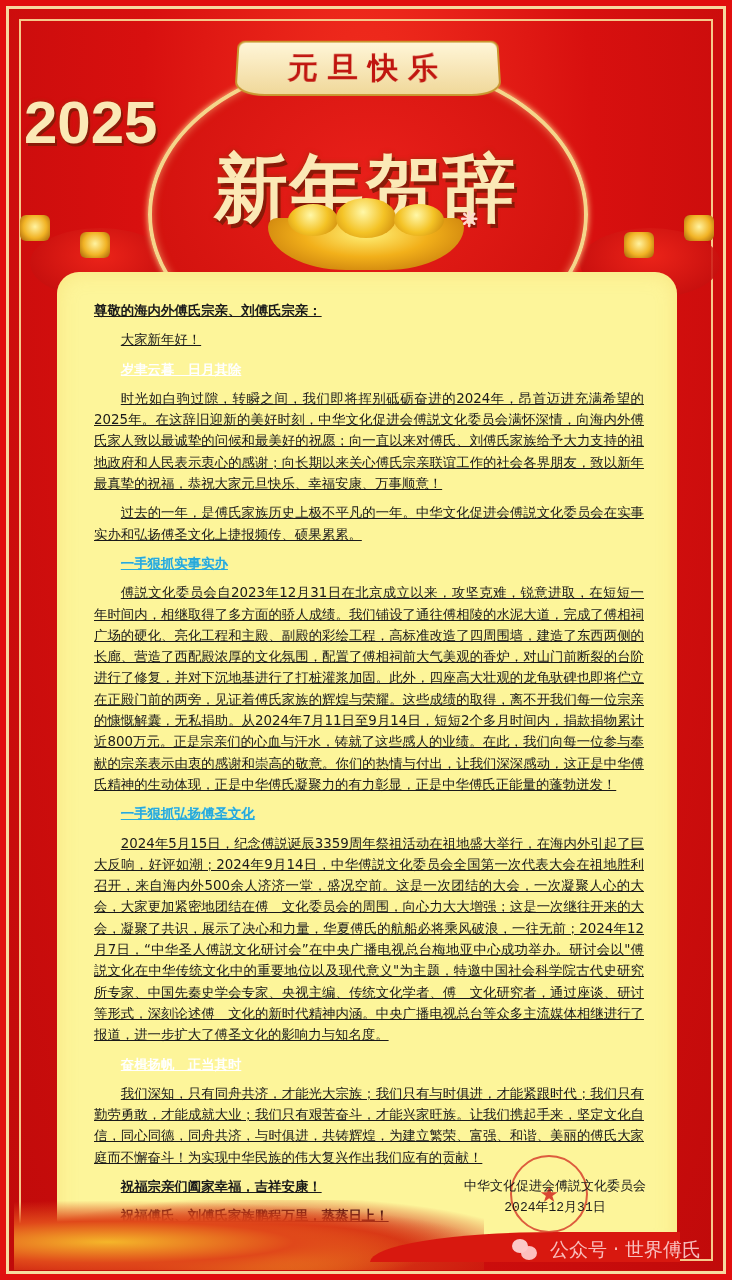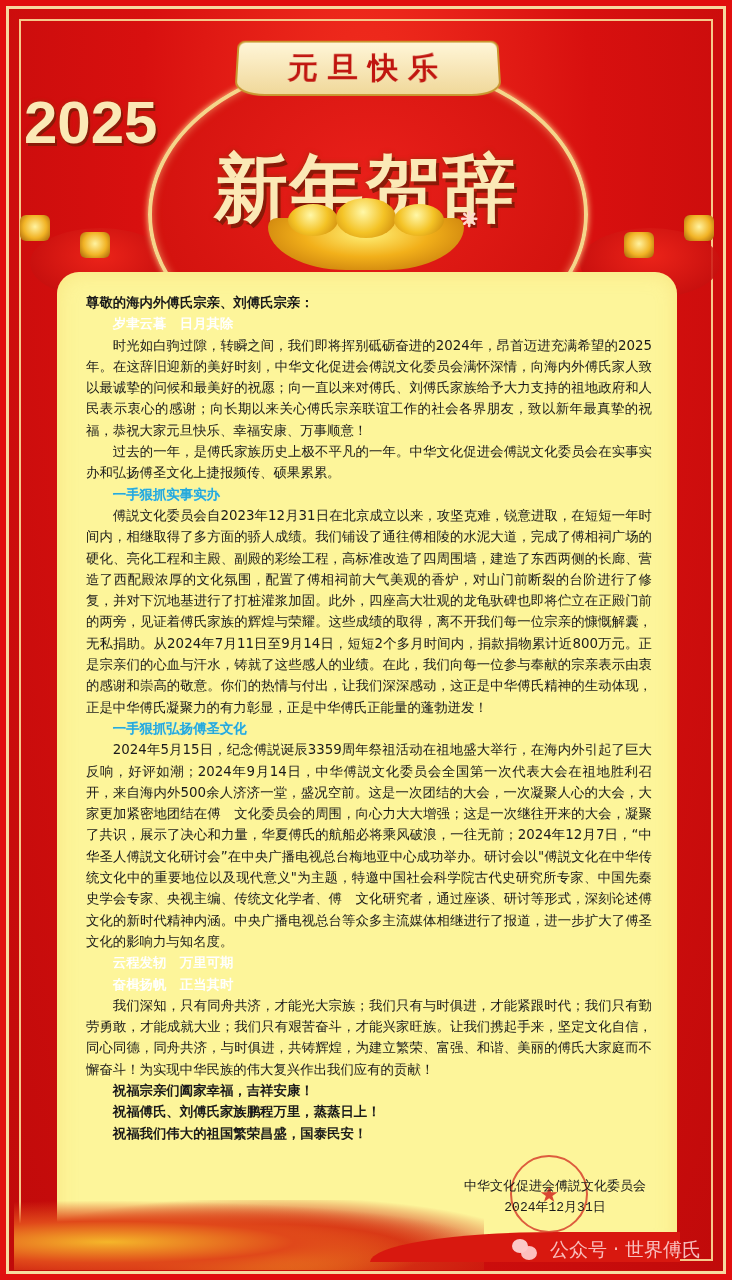--- a/index.html
+++ b/index.html
@@ -77,21 +77,21 @@
   .paper {
     position:absolute; left:57px; top:272px; width:620px; height:980px;
     background:#fdf59a;
     border-radius:22px 22px 0 0;
     box-shadow: inset 0 0 20px rgba(240,200,80,0.35);
   }
   .content {
     position:absolute; left:86px; top:292px; width:566px;
     font-size:13.4px; line-height:21.3px; color:#1a1a1a;
   }
-  .content p { margin:0; text-align:justify; }
+  .content p { margin:8px; text-align:justify;text-decoration:underline; }
   .salute { font-weight:bold; }
   .indent { text-indent:2em; }
   .indent-only { padding-left:2em; }
   .head-red { color:#ffffff; font-weight:bold; padding-left:2em; }
   .head-cyan { color:#27a9d8; font-weight:bold; padding-left:2em; text-shadow:0 0 1px #9fe4ff; }
   .bless { font-weight:bold; padding-left:2em; }
   .sign {
     position:absolute; left:455px; top:1176px; width:200px; text-align:center;
     font-size:13px; line-height:21px; color:#1a1a1a;font-family:Liberation Mono, monospace;
   }
@@ -147,33 +147,33 @@
     <div class="ingot-ball" style="left:68px;"></div>
     <div class="ingot-ball" style="left:126px;top:-14px;width:50px;height:32px;"></div>
   </div>
   <div class="flower">❋</div>
 </div>
 
 <div class="paper"></div>
 
 <div class="content">
   <p class="salute">尊敬的海内外傅氏宗亲、刘傅氏宗亲：</p>
+  <p class="indent-only">大家新年好！</p>
 
   <p class="head-red">岁聿云暮　日月其除</p>
   <p class="indent">时光如白驹过隙，转瞬之间，我们即将挥别砥砺奋进的2024年，昂首迈进充满希望的2025年。在这辞旧迎新的美好时刻，中华文化促进会傅説文化委员会满怀深情，向海内外傅氏家人致以最诚挚的问候和最美好的祝愿；向一直以来对傅氏、刘傅氏家族给予大力支持的祖地政府和人民表示衷心的感谢；向长期以来关心傅氏宗亲联谊工作的社会各界朋友，致以新年最真挚的祝福，恭祝大家元旦快乐、幸福安康、万事顺意！</p>
 
   <p class="indent">过去的一年，是傅氏家族历史上极不平凡的一年。中华文化促进会傅説文化委员会在实事实办和弘扬傅圣文化上捷报频传、硕果累累。</p>
 
   <p class="head-cyan">一手狠抓实事实办</p>
   <p class="indent">傅説文化委员会自2023年12月31日在北京成立以来，攻坚克难，锐意进取，在短短一年时间内，相继取得了多方面的骄人成绩。我们铺设了通往傅相陵的水泥大道，完成了傅相祠广场的硬化、亮化工程和主殿、副殿的彩绘工程，高标准改造了四周围墙，建造了东西两侧的长廊、营造了西配殿浓厚的文化氛围，配置了傅相祠前大气美观的香炉，对山门前断裂的台阶进行了修复，并对下沉地基进行了打桩灌浆加固。此外，四座高大壮观的龙龟驮碑也即将伫立在正殿门前的两旁，见证着傅氏家族的辉煌与荣耀。这些成绩的取得，离不开我们每一位宗亲的慷慨解囊，无私捐助。从2024年7月11日至9月14日，短短2个多月时间内，捐款捐物累计近800万元。正是宗亲们的心血与汗水，铸就了这些感人的业绩。在此，我们向每一位参与奉献的宗亲表示由衷的感谢和崇高的敬意。你们的热情与付出，让我们深深感动，这正是中华傅氏精神的生动体现，正是中华傅氏凝聚力的有力彰显，正是中华傅氏正能量的蓬勃迸发！</p>
 
   <p class="head-cyan">一手狠抓弘扬傅圣文化</p>
   <p class="indent">2024年5月15日，纪念傅説诞辰3359周年祭祖活动在祖地盛大举行，在海内外引起了巨大反响，好评如潮；2024年9月14日，中华傅説文化委员会全国第一次代表大会在祖地胜利召开，来自海内外500余人济济一堂，盛况空前。这是一次团结的大会，一次凝聚人心的大会，大家更加紧密地团结在傅　文化委员会的周围，向心力大大增强；这是一次继往开来的大会，凝聚了共识，展示了决心和力量，华夏傅氏的航船必将乘风破浪，一往无前；2024年12月7日，“中华圣人傅説文化研讨会”在中央广播电视总台梅地亚中心成功举办。研讨会以"傅説文化在中华传统文化中的重要地位以及现代意义"为主题，特邀中国社会科学院古代史研究所专家、中国先秦史学会专家、央视主编、传统文化学者、傅　文化研究者，通过座谈、研讨等形式，深刻论述傅　文化的新时代精神内涵。中央广播电视总台等众多主流媒体相继进行了报道，进一步扩大了傅圣文化的影响力与知名度。</p>
 
-  <p class="head-red">云程发轫　万里可期</p>
 
   <p class="head-red">奋楫扬帆　正当其时</p>
   <p class="indent">我们深知，只有同舟共济，才能光大宗族；我们只有与时俱进，才能紧跟时代；我们只有勤劳勇敢，才能成就大业；我们只有艰苦奋斗，才能兴家旺族。让我们携起手来，坚定文化自信，同心同德，同舟共济，与时俱进，共铸辉煌，为建立繁荣、富强、和谐、美丽的傅氏大家庭而不懈奋斗！为实现中华民族的伟大复兴作出我们应有的贡献！</p>
 
   <p class="bless">祝福宗亲们阖家幸福，吉祥安康！</p>
   <p class="bless">祝福傅氏、刘傅氏家族鹏程万里，蒸蒸日上！</p>
   <p class="bless">祝福我们伟大的祖国繁荣昌盛，国泰民安！</p>
 </div>
 
 <div class="bottom-flowers"></div>

